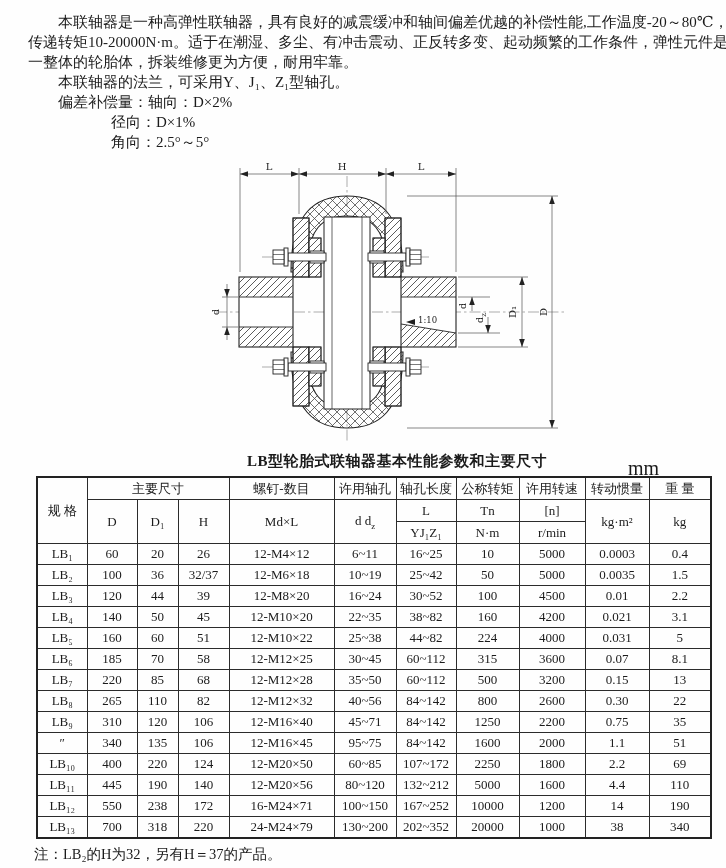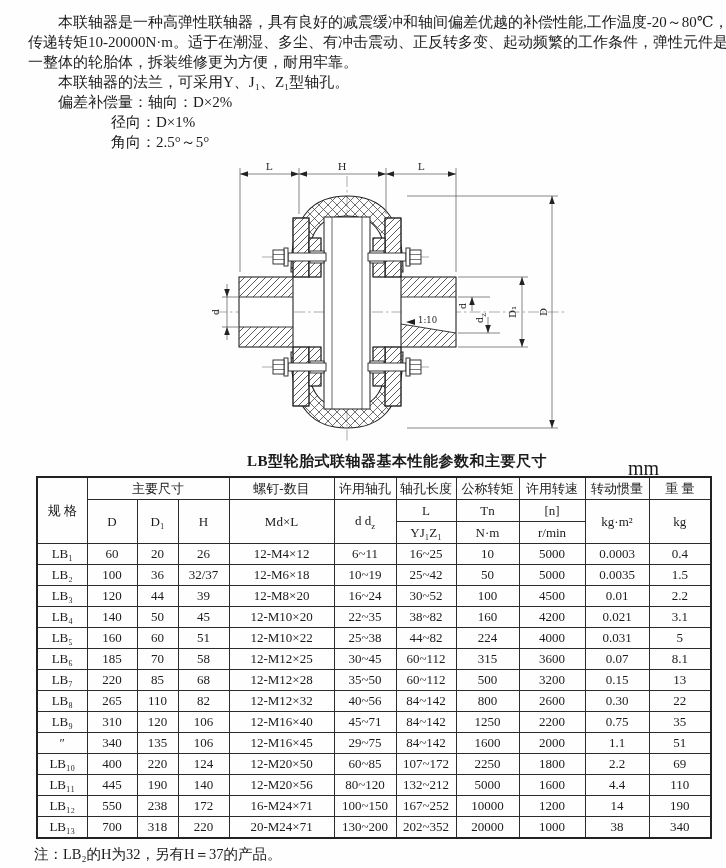--- a/index.html
+++ b/index.html
@@ -398,21 +398,21 @@
         <td>2200</td>
         <td>0.75</td>
         <td>35</td>
       </tr>
       <tr>
         <td>″</td>
         <td>340</td>
         <td>135</td>
         <td>106</td>
         <td>12-M16×45</td>
-        <td>29~75</td>
+        <td>95~75</td>
         <td>84~142</td>
         <td>1600</td>
         <td>2000</td>
         <td>1.1</td>
         <td>51</td>
       </tr>
       <tr>
         <td>LB₁₀</td>
         <td>400</td>
         <td>220</td>
@@ -449,21 +449,21 @@
         <td>10000</td>
         <td>1200</td>
         <td>14</td>
         <td>190</td>
       </tr>
       <tr>
         <td>LB₁₃</td>
         <td>700</td>
         <td>318</td>
         <td>220</td>
-        <td>20-M24×71</td>
+        <td>24-M24×79</td>
         <td>130~200</td>
         <td>202~352</td>
         <td>20000</td>
         <td>1000</td>
         <td>38</td>
         <td>340</td>
       </tr>
     </tbody>
 </table>
 

